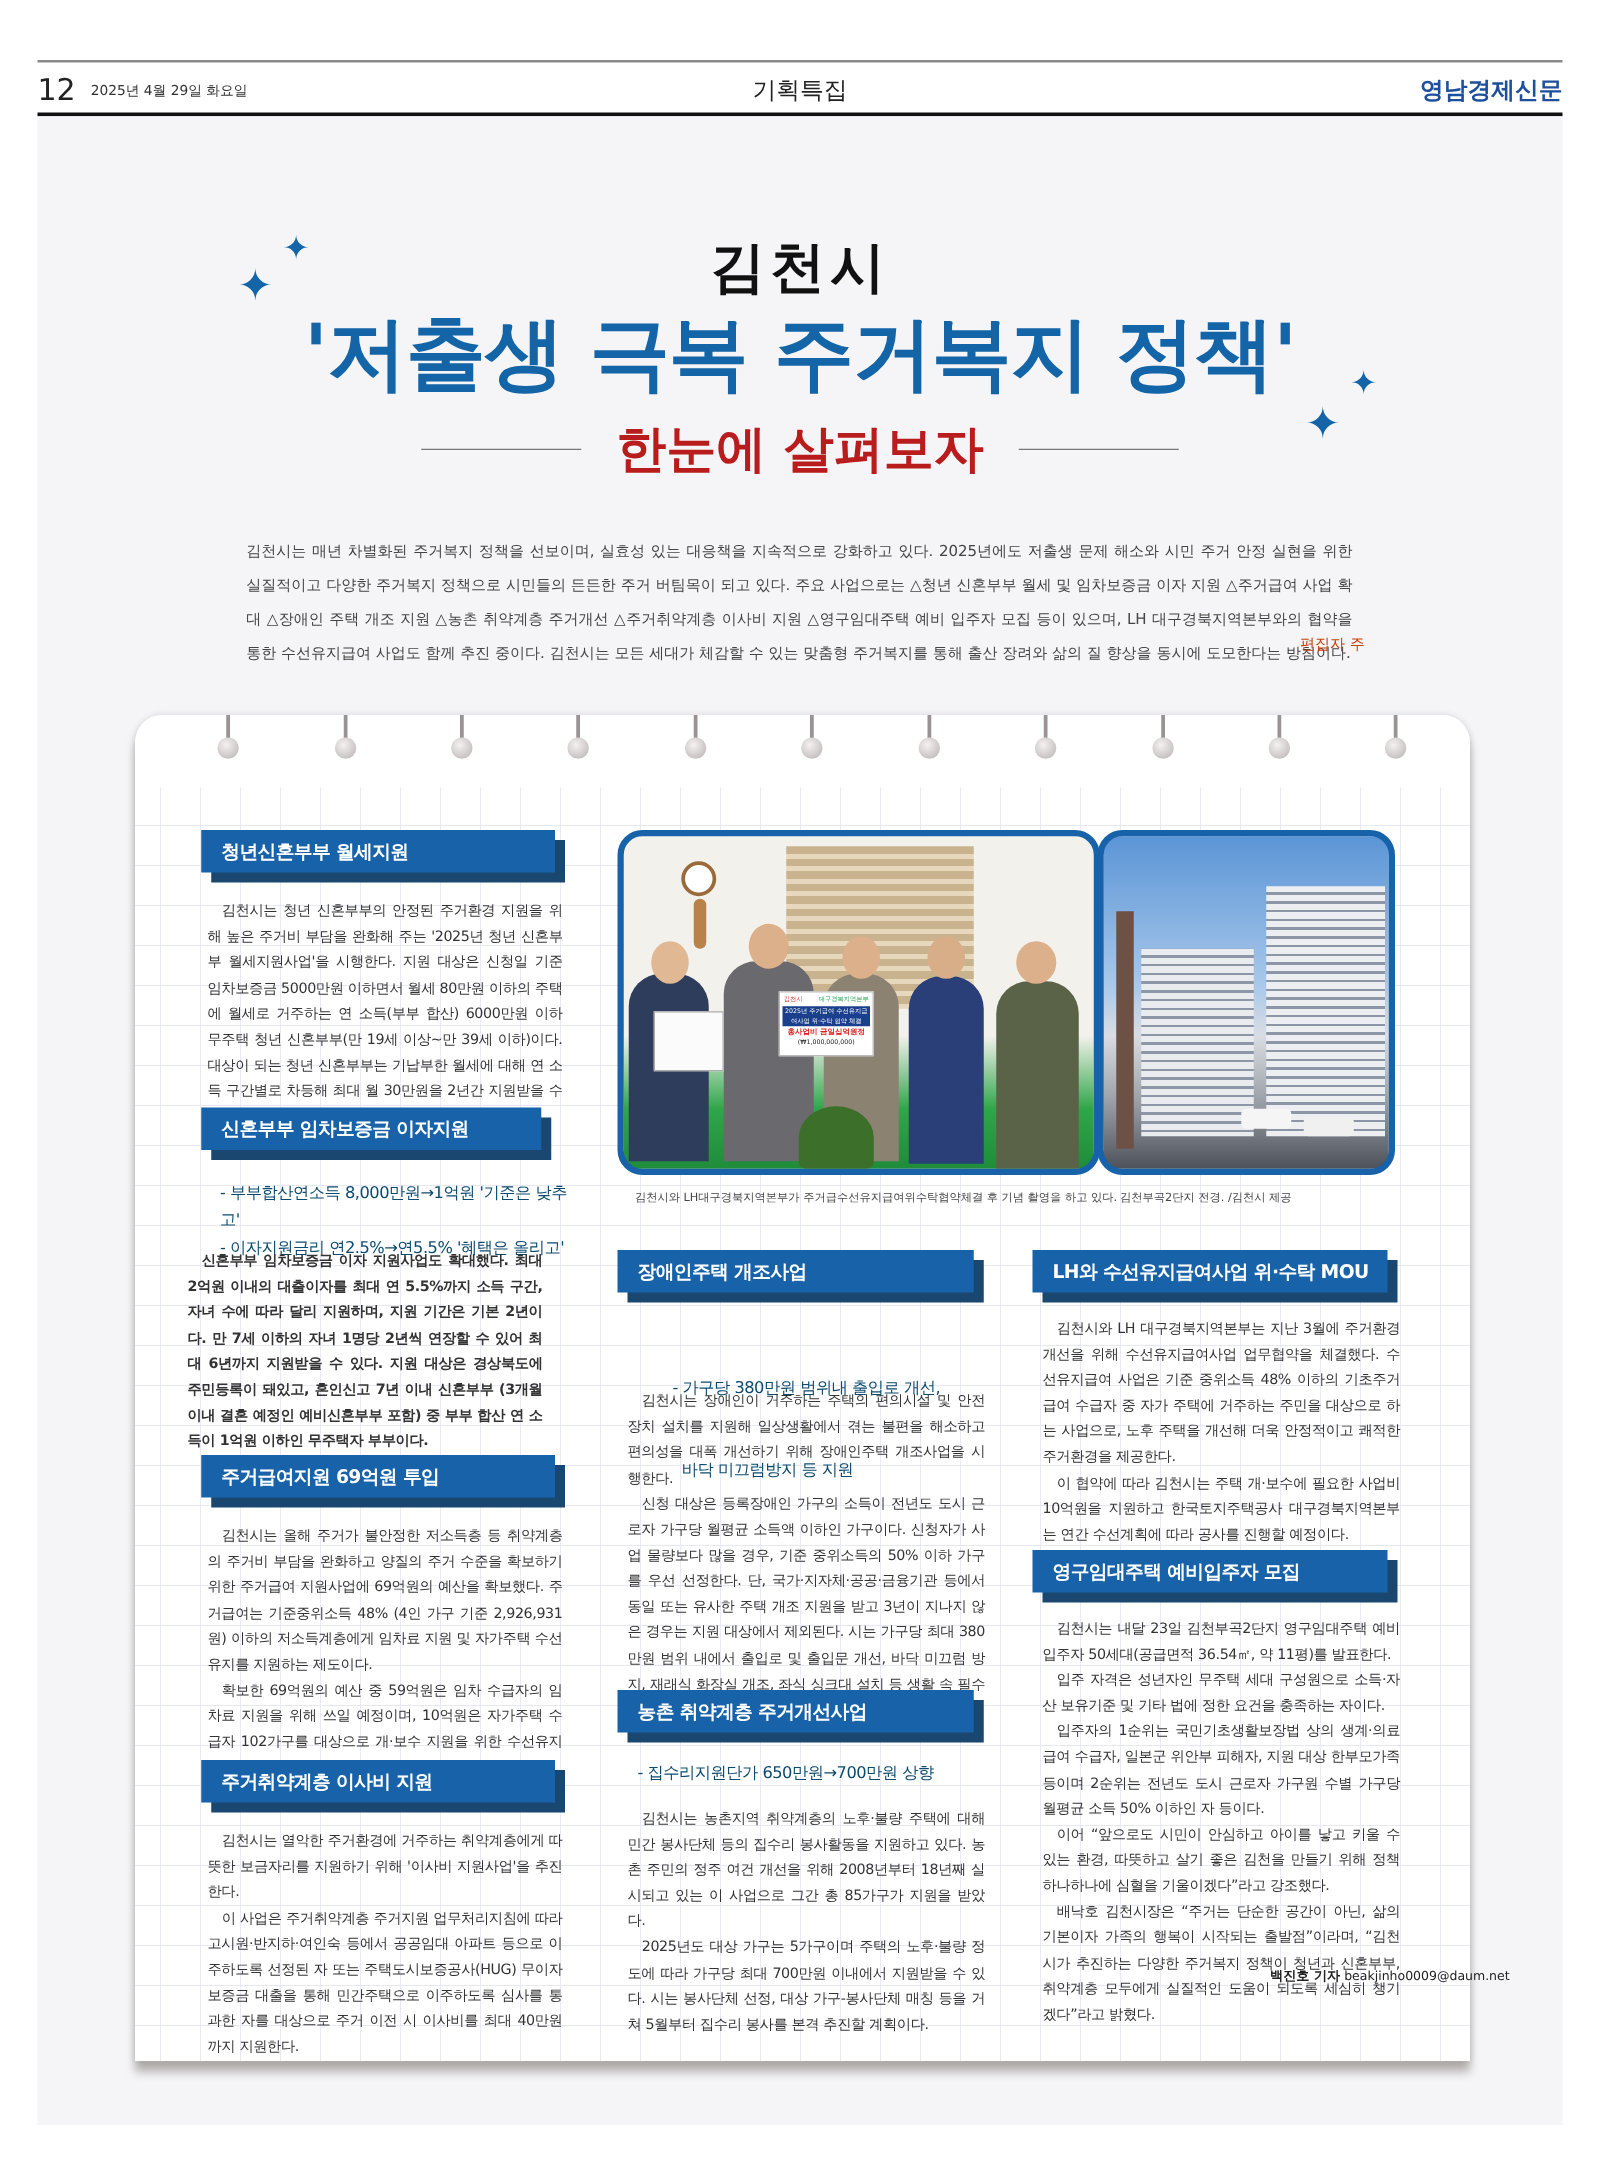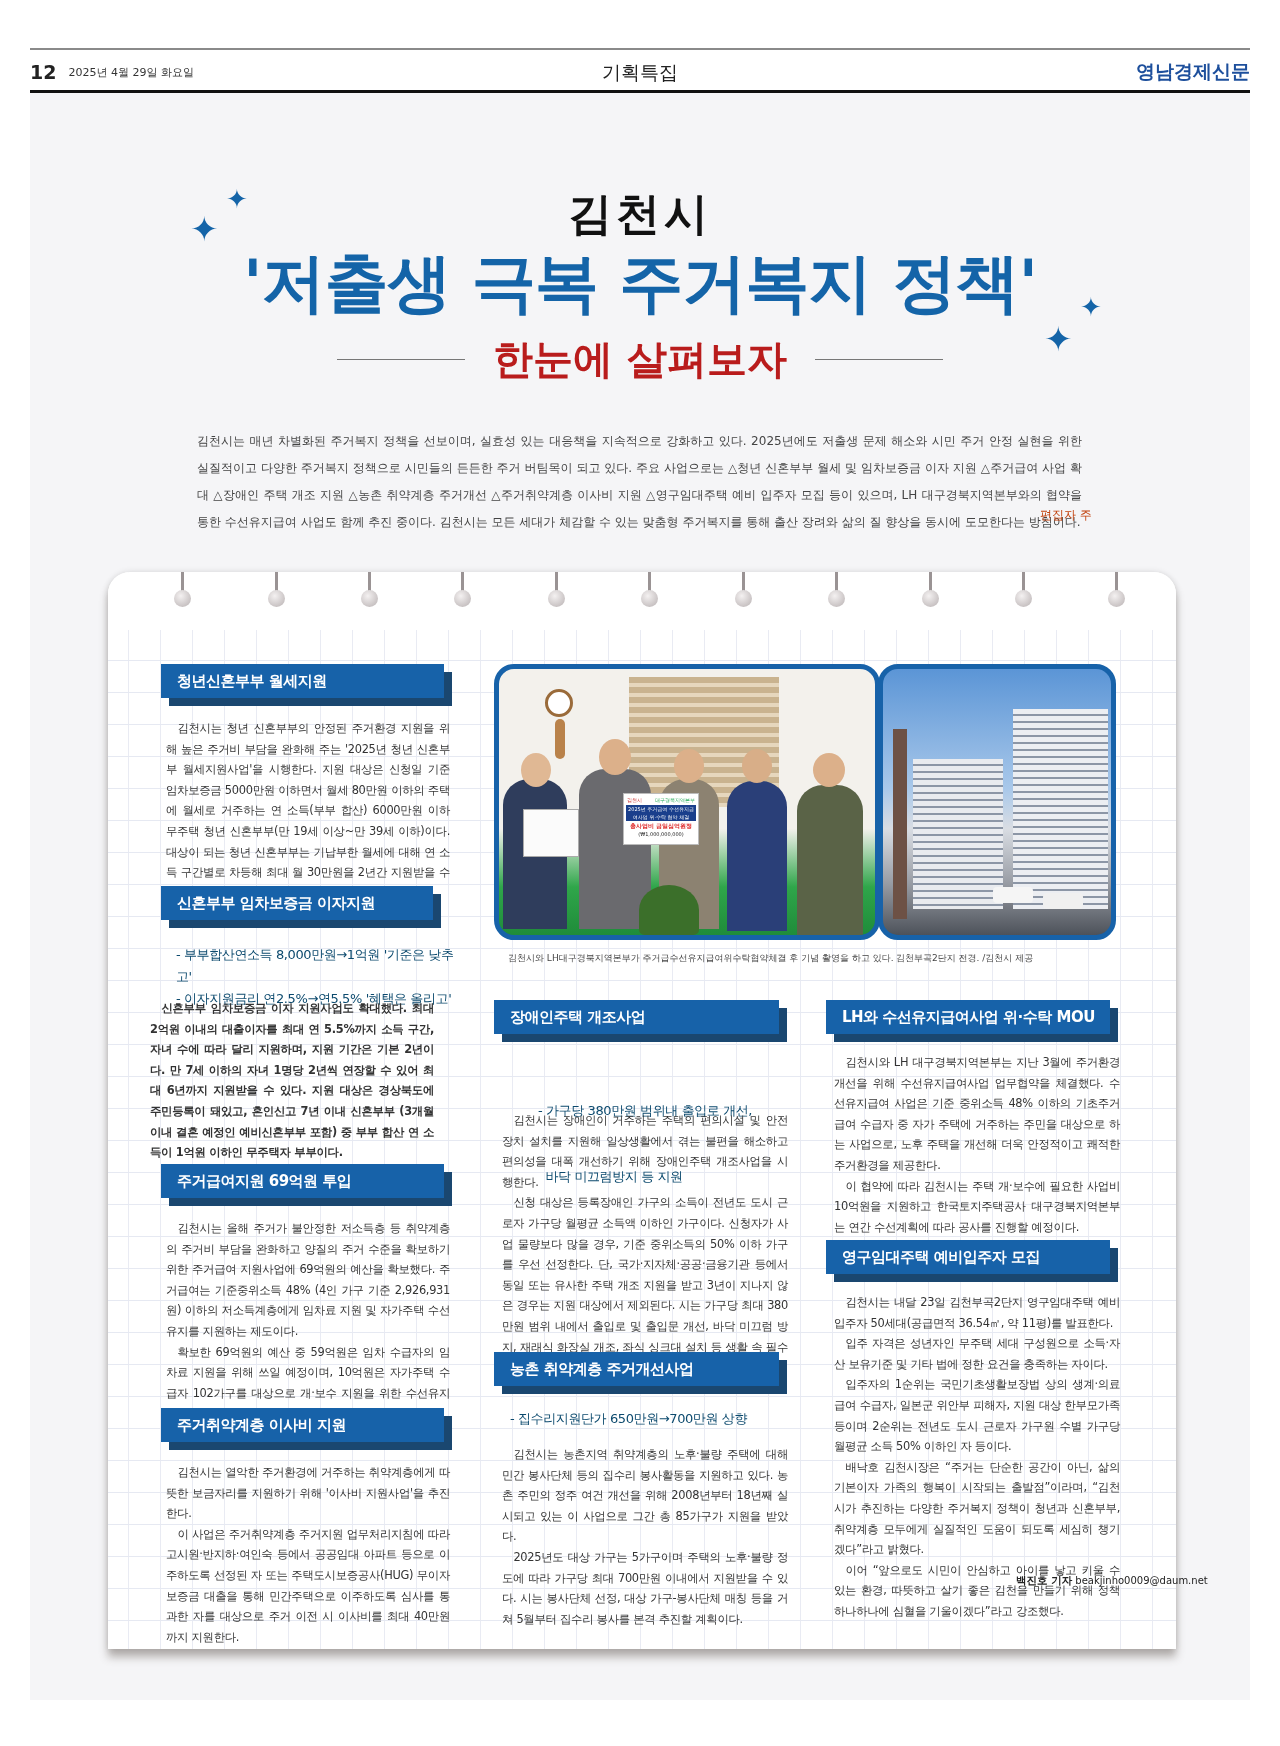--- a/index.html
+++ b/index.html
@@ -1,19 +1,19 @@
 <!DOCTYPE html>
 <html><head>
 <meta charset="utf-8">
 <style>
   * { box-sizing: border-box; margin: 0; padding: 0; }
   body { width: 1280px; height: 1746px; background: #ffffff; font-family: "DejaVu Sans", "Liberation Sans", sans-serif; color: #222; position: relative; overflow: hidden; }
   .topline { position: absolute; left: 30px; right: 30px; top: 48px; height: 2px; background: #8a8a8a; }
   .header { position: absolute; left: 30px; right: 30px; top: 54px; height: 36px; display: flex; align-items: center; }
-  .page-num { font-size: 19px; font-weight: bold; color: #222; margin-right: 12px; }
+  .page-num { font-size: 24px; font-weight: normal; color: #222; margin-right: 12px; }
   .date { font-size: 11px; color: #333; }
   .section { position: absolute; left: 0; right: 0; text-align: center; font-size: 19px; color: #222; top: 0; line-height: 36px; }
   .brand { margin-left: auto; font-size: 19px; font-weight: bold; color: #1d4f9c; }
   .header-rule { position: absolute; left: 30px; right: 30px; top: 90px; height: 3px; background: #111; }
   .page-bg { position: absolute; left: 30px; right: 30px; top: 93px; height: 1607px; background: #f5f5f7; }
 
   .t1 { position: absolute; left: 0; right: 0; top: 185px; text-align: center; font-size: 44px; font-weight: bold; color: #111; letter-spacing: 4px; }
   .t2 { position: absolute; left: 0; right: 0; top: 240px; text-align: center; font-size: 64px; font-weight: bold; color: #1464a8; letter-spacing: -1px; }
   .t3wrap { position: absolute; left: 0; right: 0; top: 332px; display: flex; justify-content: center; align-items: center; gap: 28px; }
   .t3 { font-size: 40px; font-weight: bold; color: #b91c1c; }
@@ -229,19 +229,19 @@
 </div>
 
 <div class="sec-head" style="left:826px;top:1240px;width:284px;">
   <div class="shadow"></div>
     <div class="bar">영구임대주택 예비입주자 모집</div>
 </div>
 <div class="body" style="left:834px;top:1292px;width:286px;">
   <p>김천시는 내달 23일 김천부곡2단지 영구임대주택 예비 입주자 50세대(공급면적 36.54㎡, 약 11평)를 발표한다.</p>
   <p>입주 자격은 성년자인 무주택 세대 구성원으로 소득·자산 보유기준 및 기타 법에 정한 요건을 충족하는 자이다.</p>
   <p>입주자의 1순위는 국민기초생활보장법 상의 생계·의료급여 수급자, 일본군 위안부 피해자, 지원 대상 한부모가족 등이며 2순위는 전년도 도시 근로자 가구원 수별 가구당 월평균 소득 50% 이하인 자 등이다.</p>
+  <p>이어 “앞으로도 시민이 안심하고 아이를 낳고 키울 수 있는 환경, 따뜻하고 살기 좋은 김천을 만들기 위해 정책 하나하나에 심혈을 기울이겠다”라고 강조했다.</p>
   <p>배낙호 김천시장은 “주거는 단순한 공간이 아닌, 삶의 기본이자 가족의 행복이 시작되는 출발점”이라며, “김천시가 추진하는 다양한 주거복지 정책이 청년과 신혼부부, 취약계층 모두에게 실질적인 도움이 되도록 세심히 챙기겠다”라고 밝혔다.</p>
-  <p>이어 “앞으로도 시민이 안심하고 아이를 낳고 키울 수 있는 환경, 따뜻하고 살기 좋은 김천을 만들기 위해 정책 하나하나에 심혈을 기울이겠다”라고 강조했다.</p>
 </div>
 <div class="byline" style="left:972px;top:1574px;">
   <b>백진호 기자</b>
   <span>beakjinho0009@daum.net</span>
 </div>
 
 </body></html>

